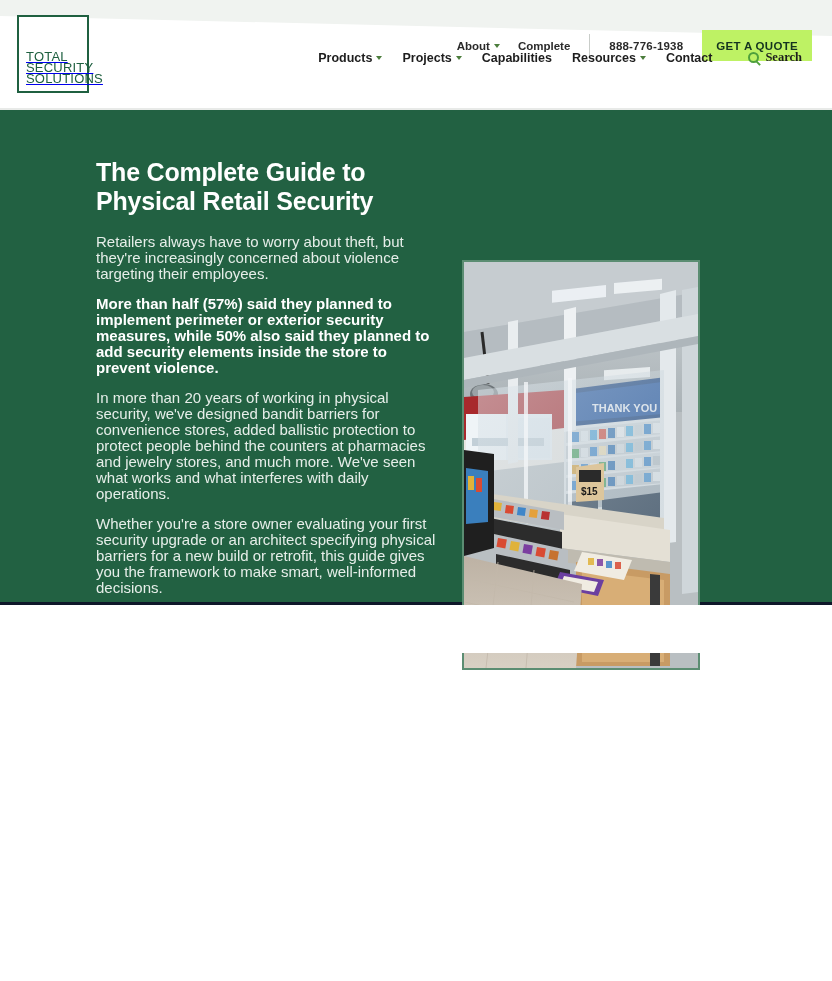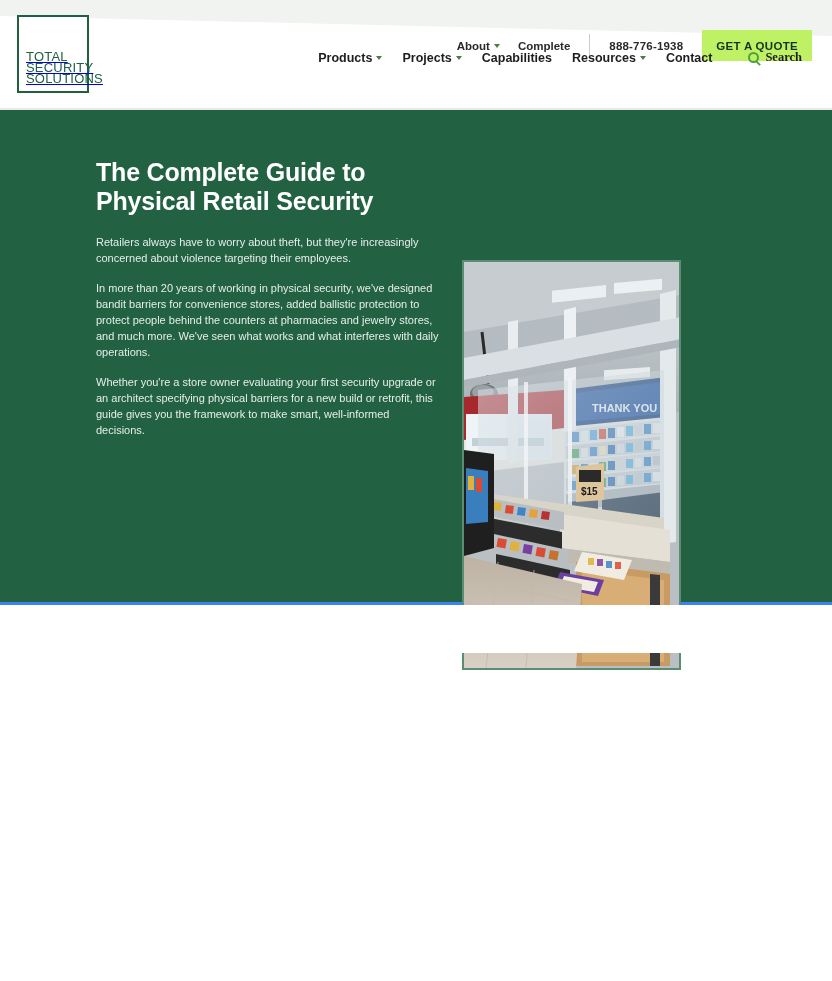--- a/index.html
+++ b/index.html
@@ -129,54 +129,54 @@
     background: #4fa03c;
     transform: rotate(45deg);
   }
 
   
   .hero {
     position: relative;
     width: 832px;
     height: 495px;
     background: #226142;
-    border-bottom: 3px solid #3b82f6;
+    border-bottom: 3px solid #0f172a;
   }
   .hero-inner {
     position: absolute;
     left: 96px; top: 48px;
     width: 345px;
   }
   .hero h1 {
     font-size: 25px;
     line-height: 29px;
     font-weight: 700;
     color: #ffffff;
     letter-spacing: -.2px;
     margin-bottom: 18px;
   }
   .hero p {
-    font-size: 11px;
+    font-size: 15px;
     line-height: 16px;
     color: #e6eee9;
     margin-bottom: 14px;
   }
   .hero p.bold {
     font-weight: 700;
     color: #ffffff;
   }
   .hero a {
     color: #9ed36a;
     text-decoration: underline;
     text-underline-offset: 2px;
   }
   .hero-photo {
     position: absolute;
     left: 462px; top: 150px;
-    width: 219px; height: 410px;
+    width: 238px; height: 410px;
     border: 2px solid #5b8d72;
     overflow: hidden;
     background: #b9bfc2;
   }
   .hero-photo svg { display: block; }
 
   
   .content {
     position: relative;
     width: 832px;
@@ -236,20 +236,21 @@
   </div>
 </div>
 
 <div class="hero">
   <div class="hero-inner">
     <h1>The Complete Guide to Physical Retail Security</h1>
 
     <p>Retailers always have to worry about theft, but they're increasingly concerned about violence targeting their employees.</p>
 
 
+    <p class="bold">More than half (57%) said they planned to implement perimeter or exterior security measures, while 50% also said they planned to add security elements inside the store to prevent violence.</p>
 
     <p>In more than 20 years of working in physical security, we've designed bandit barriers for convenience stores, added ballistic protection to protect people behind the counters at pharmacies and jewelry stores, and much more. We've seen what works and what interferes with daily operations.</p>
 
 
     <p>Whether you're a store owner evaluating your first security upgrade or an architect specifying physical barriers for a new build or retrofit, this guide gives you the framework to make smart, well-informed decisions.</p>
   </div>
 
   <div class="hero-photo">
     <svg width="234" height="406" viewBox="0 0 234 406">
       <defs>

